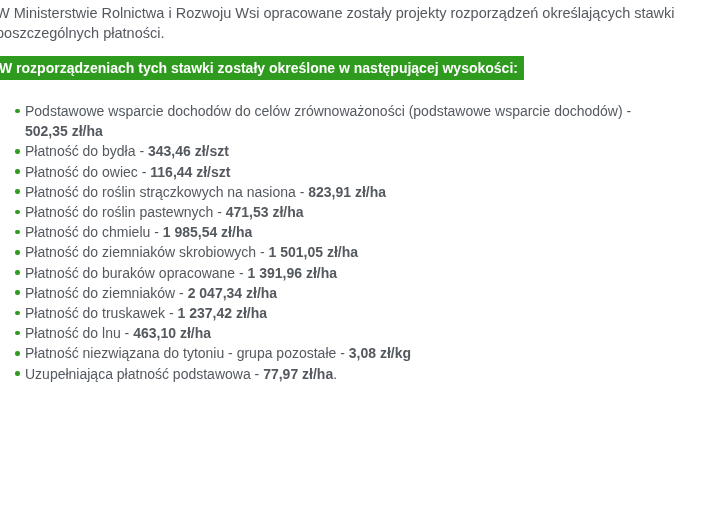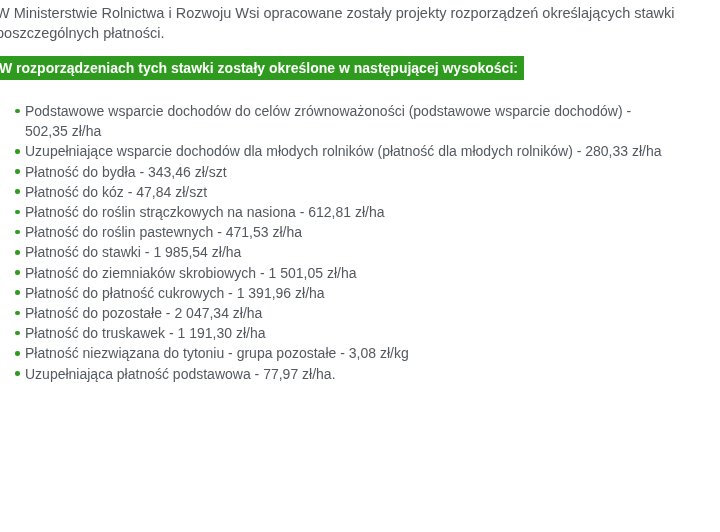--- a/index.html
+++ b/index.html
@@ -52,59 +52,59 @@
     content: "";
     position: absolute;
     left: -10px;
     top: 7.6px;
     width: 4.5px;
     height: 4.5px;
     border-radius: 50%;
     background: #2f9b1e;
   }
   .val {
-    font-weight: 400;
+    font-weight: 700;
     text-align: right;
   }
 </style>
 </head>
 <body>
 
 <div class="content">
 
   <p class="intro"><span>W Ministerstwie Rolnictwa i Rozwoju Wsi opracowane zostały projekty rozporządzeń określających stawki</span><br><span>poszczególnych płatności.</span></p>
 
   <p class="hl-wrap"><span class="hl">W rozporządzeniach tych stawki zostały określone w następującej wysokości:</span></p>
 
   <ul class="payments">
     <li><span>Podstawowe wsparcie dochodów do celów zrównoważoności (podstawowe wsparcie dochodów) -</span><br><span class="val">502,35 zł/ha</span></li>
 
 
-    <li><span>Uzupełniające wsparcie dochodów dla młodych rolników (płatność dla młodych rolników) -</span> <span class="val">280,33 zł/ha</span></li>
 
     <li><span>Płatność do bydła -</span> <span class="val">343,46 zł/szt</span></li>
 
 
+    <li><span>Płatność do owiec -</span> <span class="val">116,44 zł/szt</span></li>
 
-    <li><span>Płatność do kóz -</span> <span class="val">47,84 zł/szt</span></li>
 
-    <li><span>Płatność do roślin strączkowych na nasiona -</span> <span class="val">612,81 zł/ha</span></li>
+    <li><span>Płatność do roślin strączkowych na nasiona -</span> <span class="val">823,91 zł/ha</span></li>
 
     <li><span>Płatność do roślin pastewnych -</span> <span class="val">471,53 zł/ha</span></li>
 
-    <li><span>Płatność do stawki -</span> <span class="val">1 985,54 zł/ha</span></li>
+    <li><span>Płatność do chmielu -</span> <span class="val">1 985,54 zł/ha</span></li>
 
     <li><span>Płatność do ziemniaków skrobiowych -</span> <span class="val">1 501,05 zł/ha</span></li>
 
-    <li><span>Płatność do płatność cukrowych -</span> <span class="val">1 391,96 zł/ha</span></li>
+    <li><span>Płatność do buraków opracowane -</span> <span class="val">1 391,96 zł/ha</span></li>
 
-    <li><span>Płatność do pozostałe -</span> <span class="val">2 047,34 zł/ha</span></li>
+    <li><span>Płatność do ziemniaków -</span> <span class="val">2 047,34 zł/ha</span></li>
 
-    <li><span>Płatność do truskawek -</span> <span class="val">1 191,30 zł/ha</span></li>
+    <li><span>Płatność do truskawek -</span> <span class="val">1 237,42 zł/ha</span></li>
 
+    <li><span>Płatność do lnu -</span> <span class="val">463,10 zł/ha</span></li>
 
 
 
     <li><span>Płatność niezwiązana do tytoniu - grupa pozostałe -</span> <span class="val">3,08 zł/kg</span></li>
 
     <li><span>Uzupełniająca płatność podstawowa -</span> <span class="val">77,97 zł/ha</span><span>.</span></li>
   </ul>
 
 </div>
 

